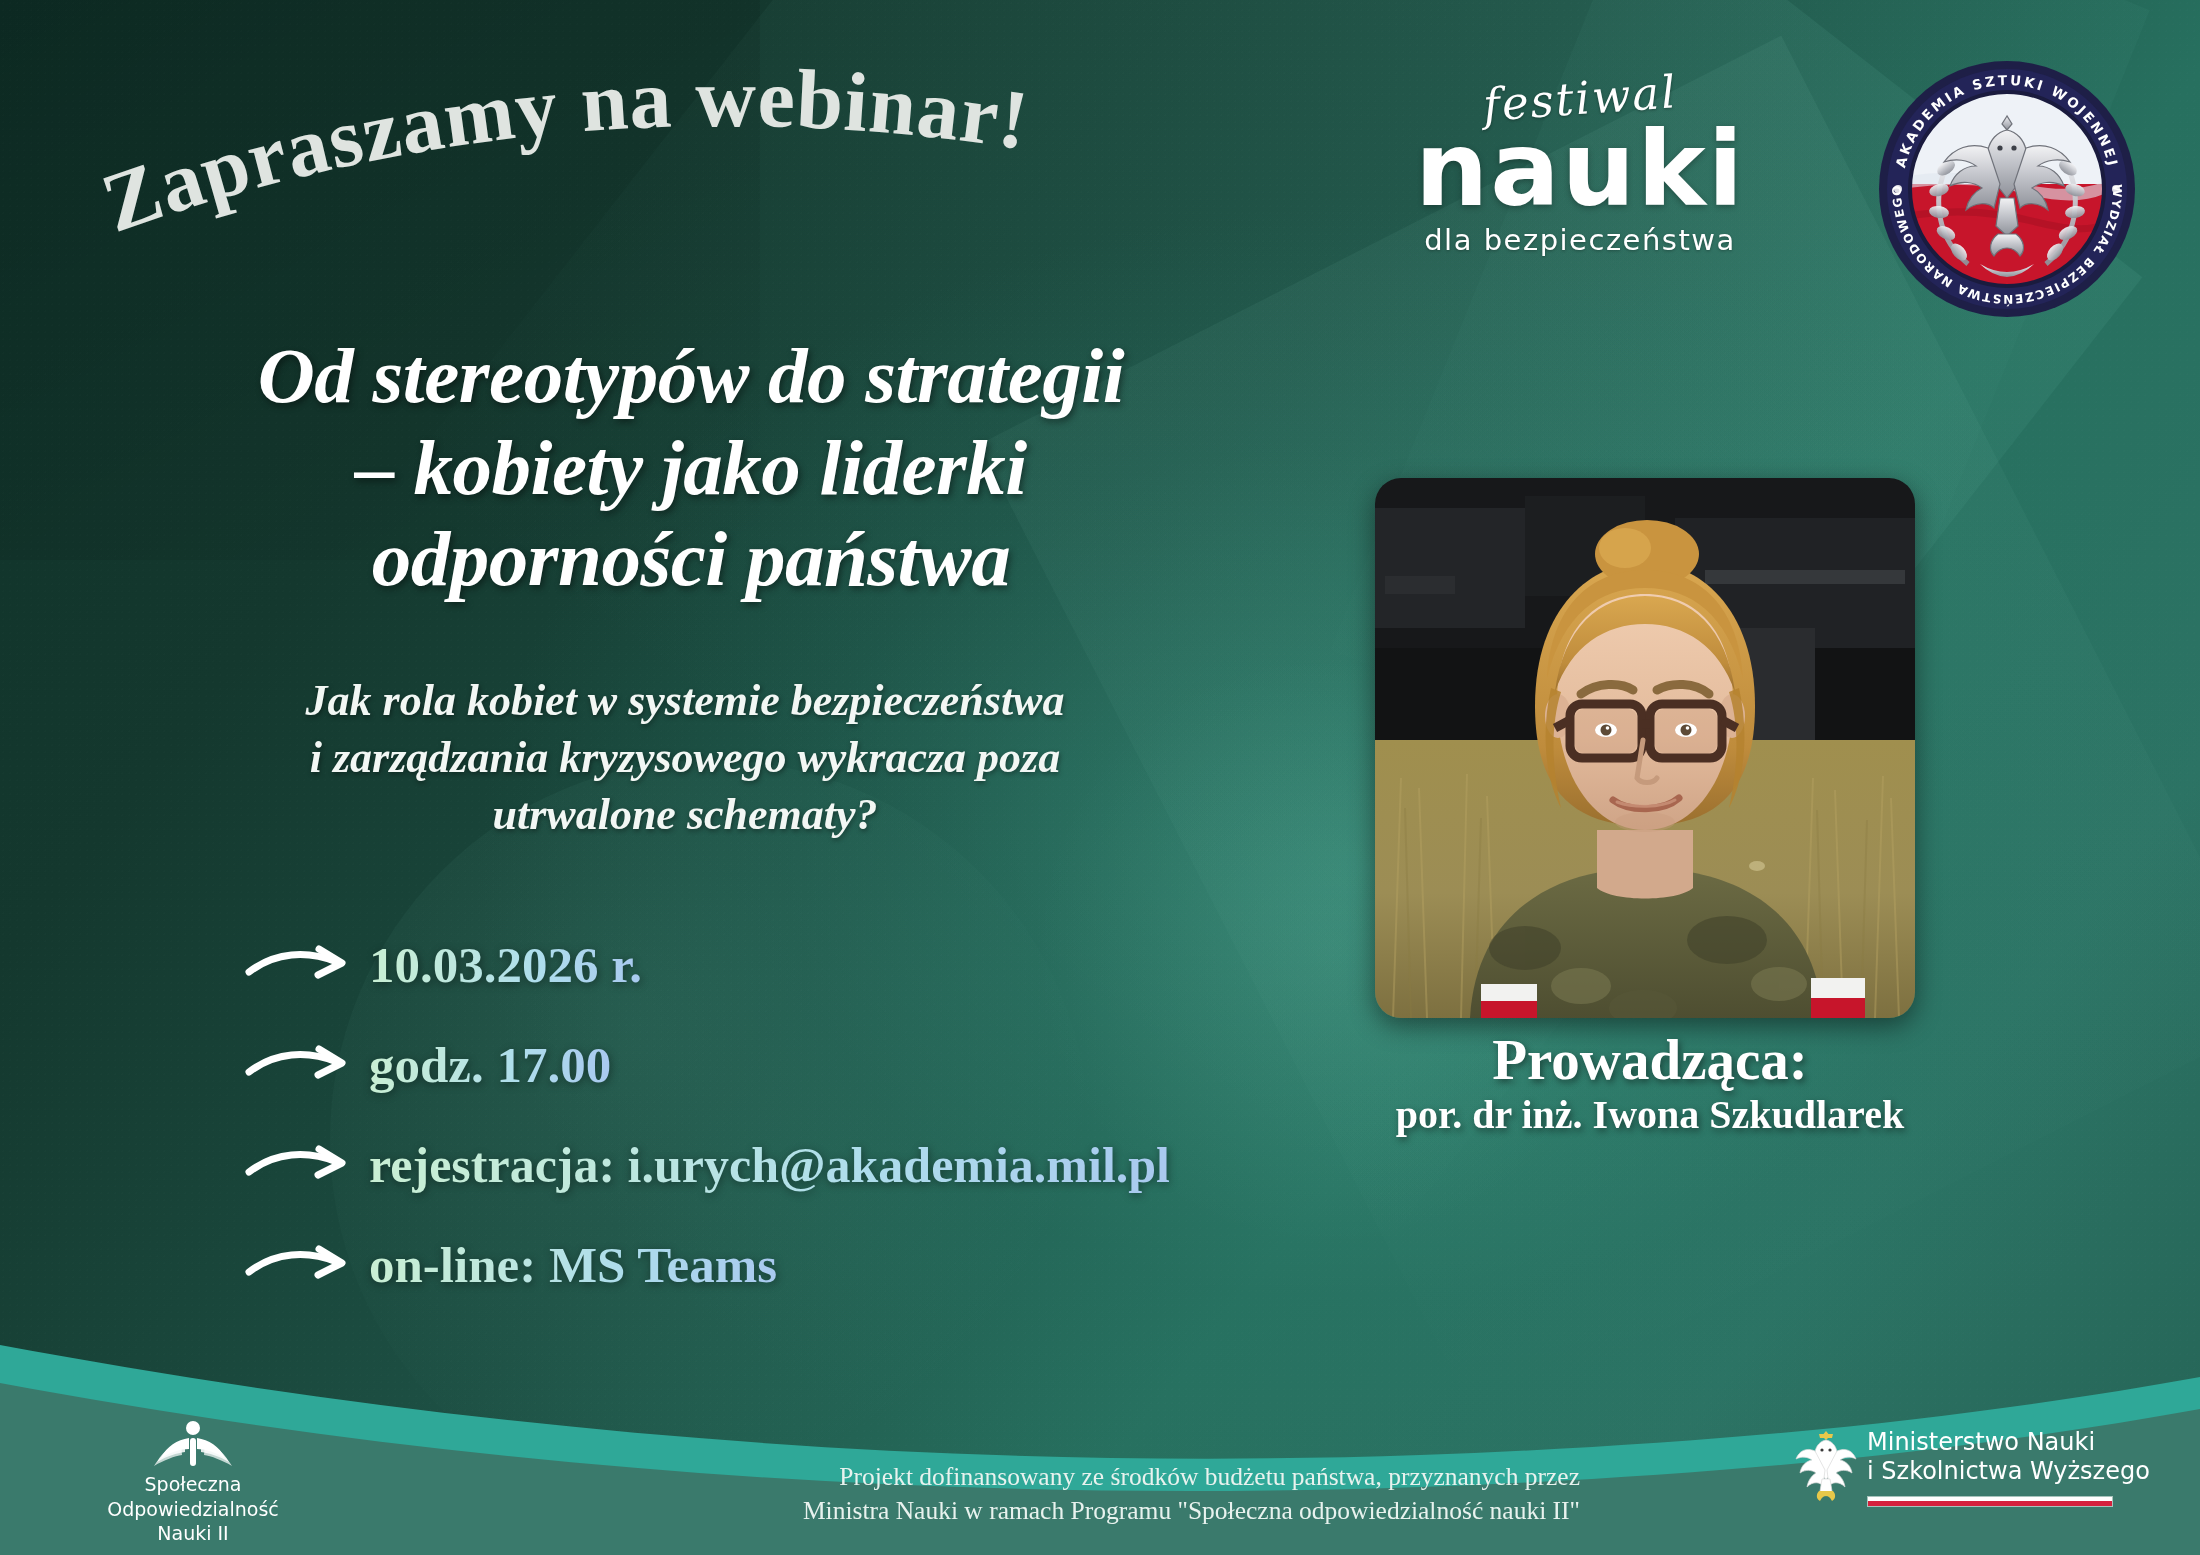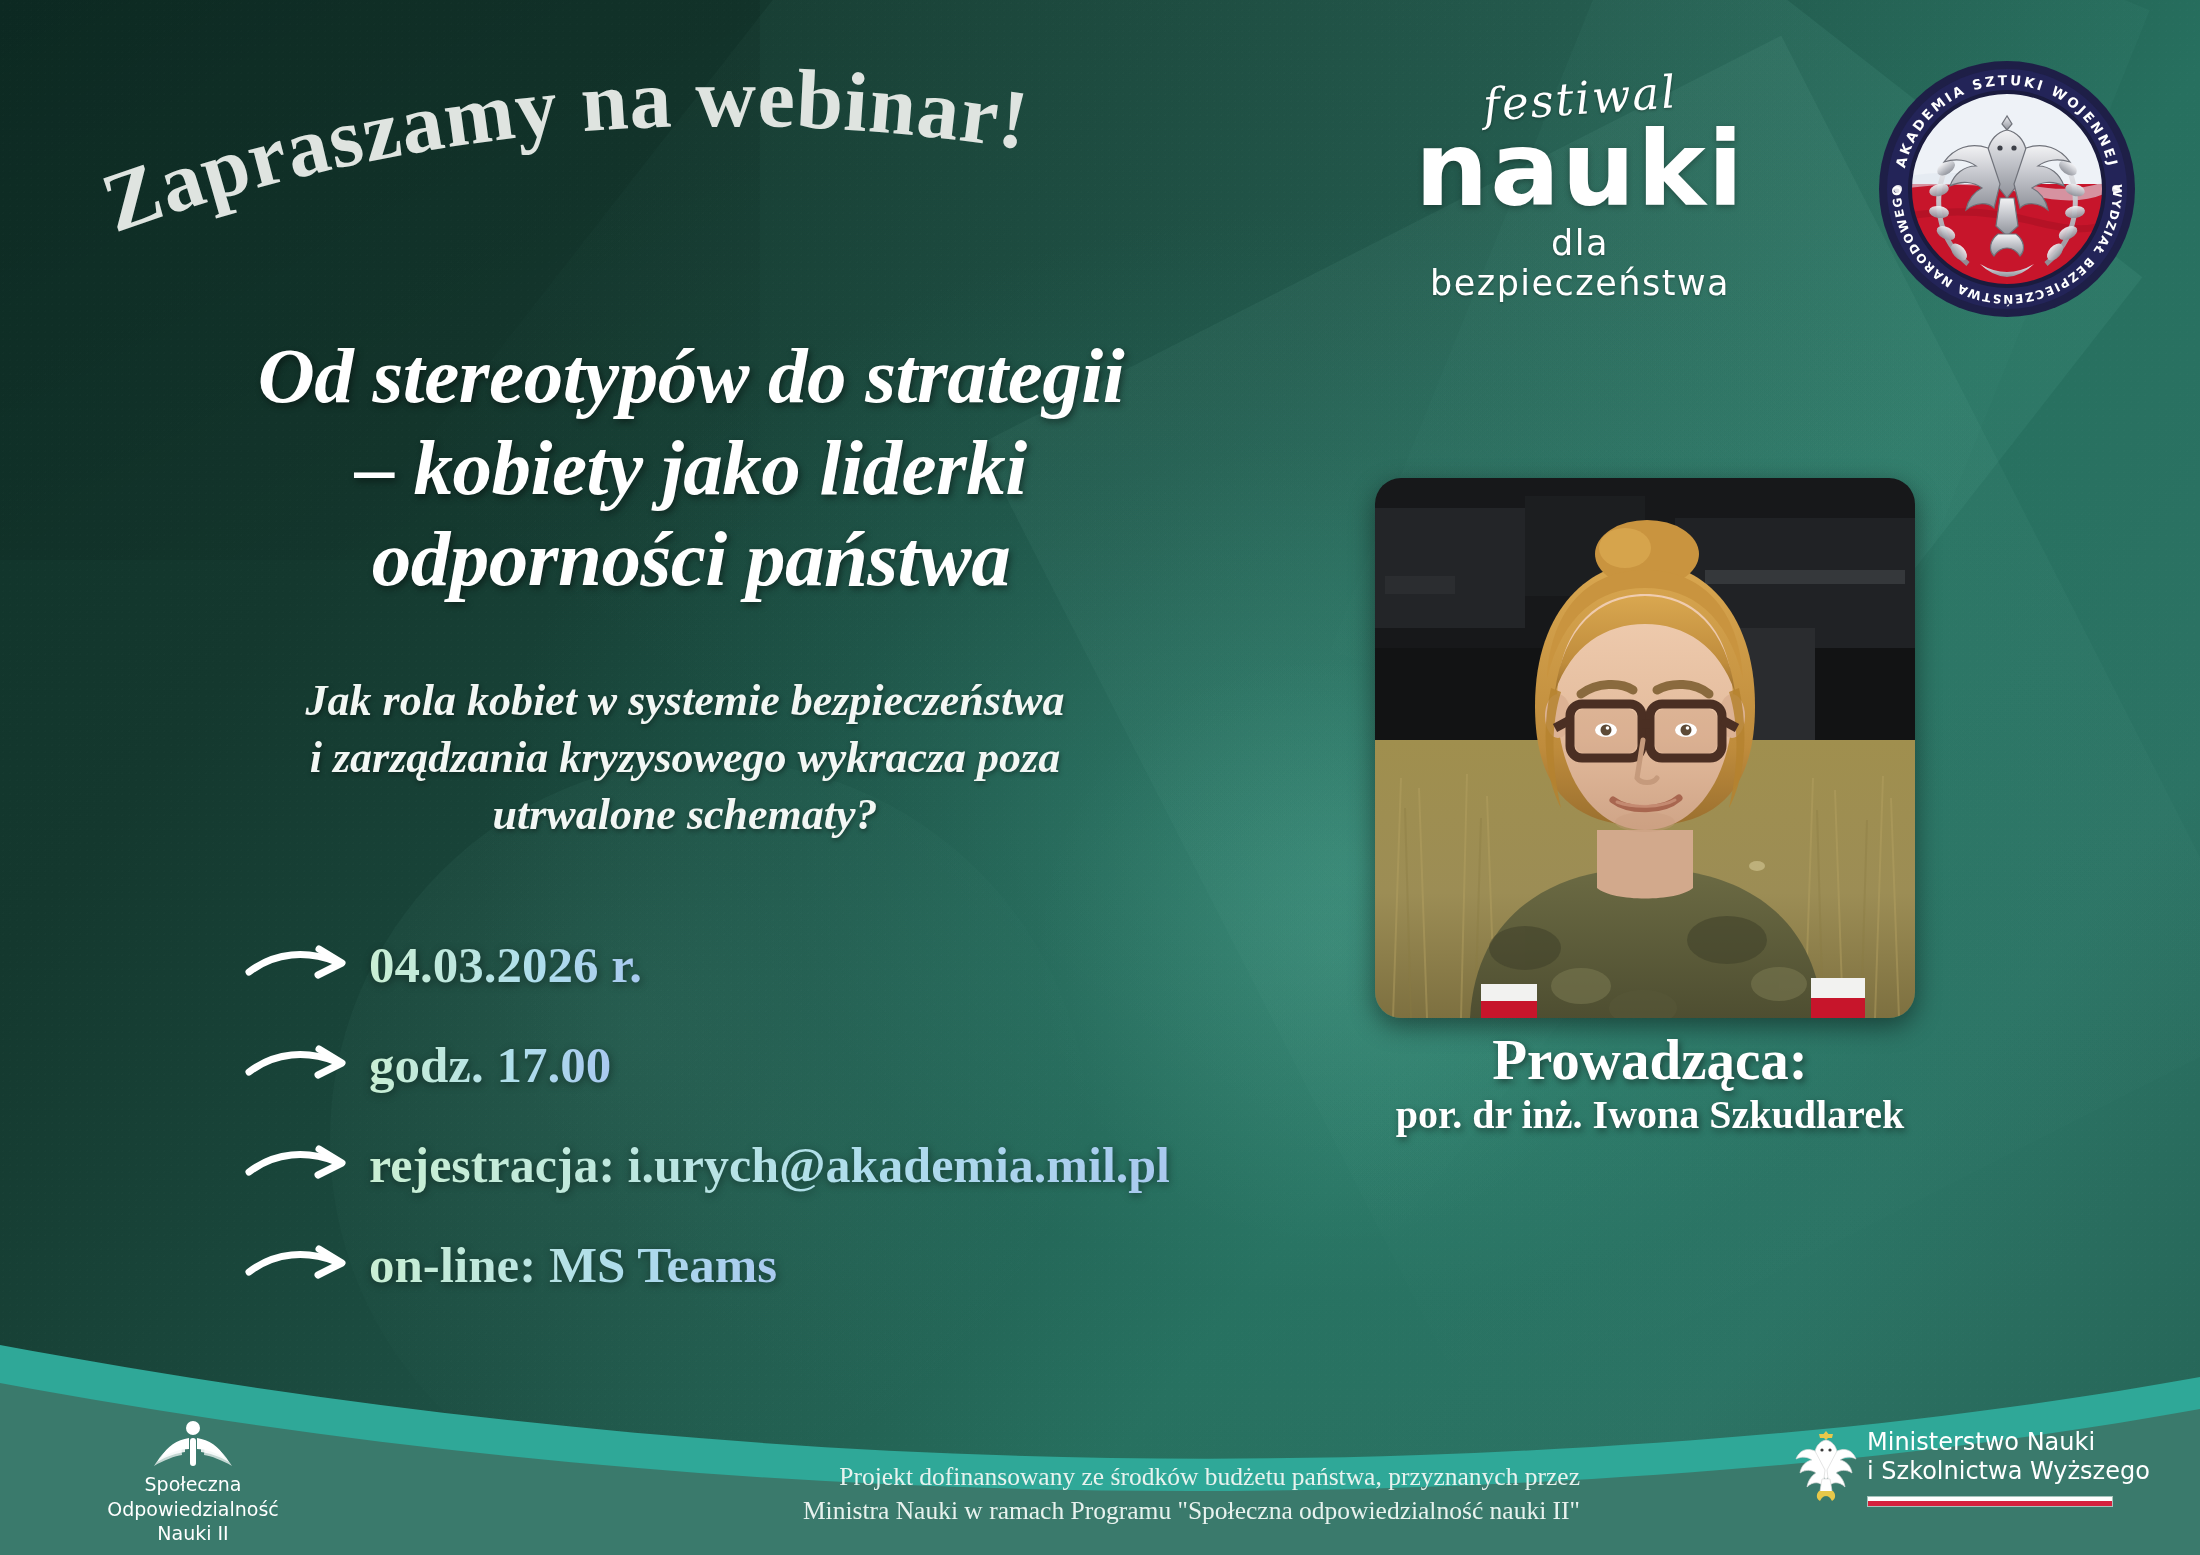--- a/index.html
+++ b/index.html
@@ -102,21 +102,21 @@
     text-shadow:0 1px 3px rgba(0,0,0,.35);
   }
   #fest-main {
     font-family:"DejaVu Sans", sans-serif; font-weight:bold;
     font-size:103px; line-height:.95; color:#ffffff;
     letter-spacing:2px; margin-top:-4px;
     text-shadow:0 2px 6px rgba(0,0,0,.30);
   }
   #fest-sub {
     font-family:"DejaVu Sans", sans-serif; font-weight:normal;
-    font-size:35px; color:#ffffff; letter-spacing:1.5px; margin-top:4px;
+    font-size:29px; color:#ffffff; letter-spacing:1.5px; margin-top:4px;
     text-shadow:0 1px 3px rgba(0,0,0,.30);
   }
 
   
   #emblem { position:absolute; left:1876px; top:58px; width:262px; height:262px; }
   #emblem svg { display:block; width:262px; height:262px; }
 
   
   #photo {
     position:absolute; left:1375px; top:478px; width:540px; height:540px;
@@ -206,21 +206,21 @@
 
   <div id="details">
 
     <div class="drow" id="row-date">
       <span class="arrow">
         <svg viewBox="0 0 108 46">
           <path d="M4,30 C30,10 62,8 92,20" stroke="#ffffff" stroke-width="7" fill="none" stroke-linecap="round"></path>
           <path d="M74,7 L97,21 L73,33" stroke="#ffffff" stroke-width="7" fill="none" stroke-linecap="round" stroke-linejoin="round"></path>
         </svg>
       </span>
-      <span class="dtext">04.03.2026 r.</span>
+      <span class="dtext">10.03.2026 r.</span>
     </div>
 
     <div class="drow" id="row-time">
       <span class="arrow">
         <svg viewBox="0 0 108 46">
           <path d="M4,30 C30,10 62,8 92,20" stroke="#ffffff" stroke-width="7" fill="none" stroke-linecap="round"></path>
           <path d="M74,7 L97,21 L73,33" stroke="#ffffff" stroke-width="7" fill="none" stroke-linecap="round" stroke-linejoin="round"></path>
         </svg>
       </span>
       <span class="dtext">godz. 17.00</span>

